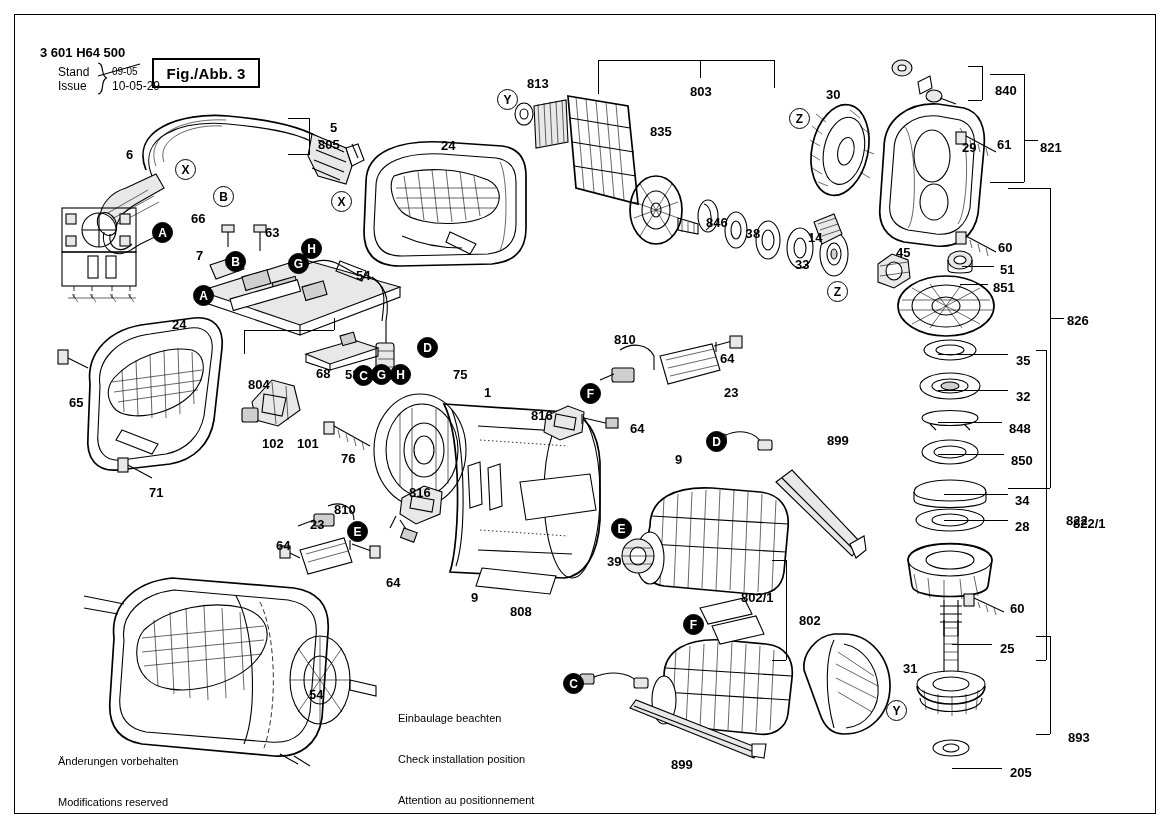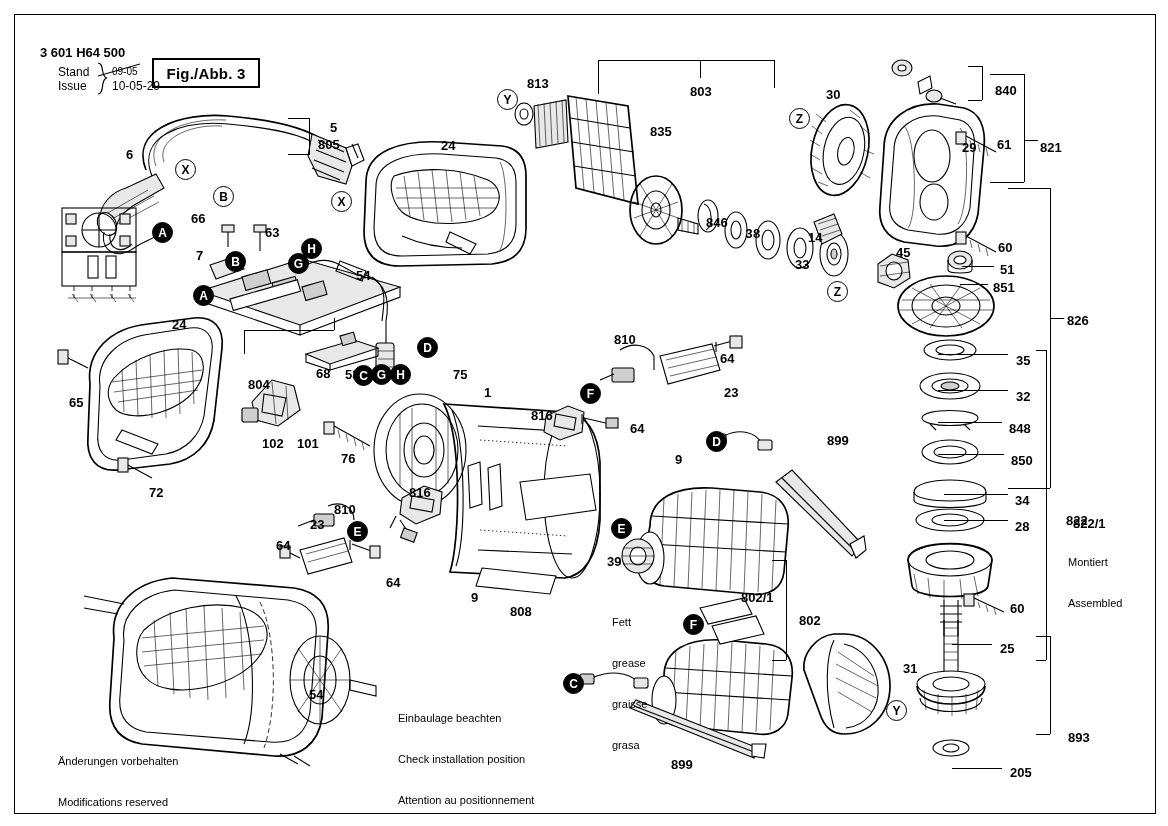--- a/index.html
+++ b/index.html
@@ -628,21 +628,21 @@
       <div class="num" style="left: 191px; top: 211px;">66</div>
       <div class="num" style="left: 265px; top: 225px;">63</div>
       <div class="num" style="left: 196px; top: 248px;">7</div>
       <div class="num" style="left: 441px; top: 138px;">24</div>
       <div class="num" style="left: 172px; top: 317px;">24</div>
       <div class="num" style="left: 248px; top: 361px; margin-top: 16px;">804</div>
       <div class="num" style="left: 316px; top: 366px;">68</div>
       <div class="num" style="left: 345px; top: 367px;">53</div>
       <div class="num" style="left: 356px; top: 268px;">54</div>
       <div class="num" style="left: 69px; top: 395px;">65</div>
-      <div class="num" style="left: 149px; top: 485px;">72</div>
+      <div class="num" style="left: 149px; top: 485px;">71</div>
       <div class="num" style="left: 262px; top: 436px;">102</div>
       <div class="num" style="left: 297px; top: 436px;">101</div>
       <div class="num" style="left: 453px; top: 367px;">75</div>
       <div class="num" style="left: 484px; top: 385px;">1</div>
       <div class="num" style="left: 341px; top: 451px;">76</div>
       <div class="num" style="left: 531px; top: 408px;">816</div>
       <div class="num" style="left: 630px; top: 421px;">64</div>
       <div class="num" style="left: 614px; top: 332px;">810</div>
       <div class="num" style="left: 720px; top: 351px;">64</div>
       <div class="num" style="left: 724px; top: 385px;">23</div>
@@ -710,39 +710,29 @@
       <div class="circ fill" style="left: 611px; top: 518px;">E</div>
       <div class="circ fill" style="left: 683px; top: 614px;">F</div>
       <div class="circ fill" style="left: 563px; top: 673px;">C</div>
       <div class="circ" style="left: 497px; top: 89px;">Y</div>
       <div class="circ" style="left: 789px; top: 108px;">Z</div>
       <div class="circ" style="left: 827px; top: 281px;">Z</div>
       <div class="circ" style="left: 886px; top: 700px;">Y</div>
     </div>
 
 
-  <div class="txt cap" style="left:612px; top:588px;">
-    <div>Fett</div>
-    <div>grease</div>
-    <div>graisse</div>
-    <div>grasa</div>
-  </div>
 
   <div class="txt cap" style="left:398px; top:684px;">
     <div>Einbaulage beachten</div>
     <div>Check installation position</div>
     <div>Attention au positionnement</div>
     
     
   </div>
 
   <div class="txt cap" style="left:58px; top:727px;">
     <div>Änderungen vorbehalten</div>
     <div>Modifications reserved</div>
     
     
   </div>
 
-  <div class="txt cap" style="left:1068px; top:528px; text-align:left;">
-    <div>Montiert</div>
-    <div>Assembled</div>
-  </div>
 </div>
 
 </body></html>

